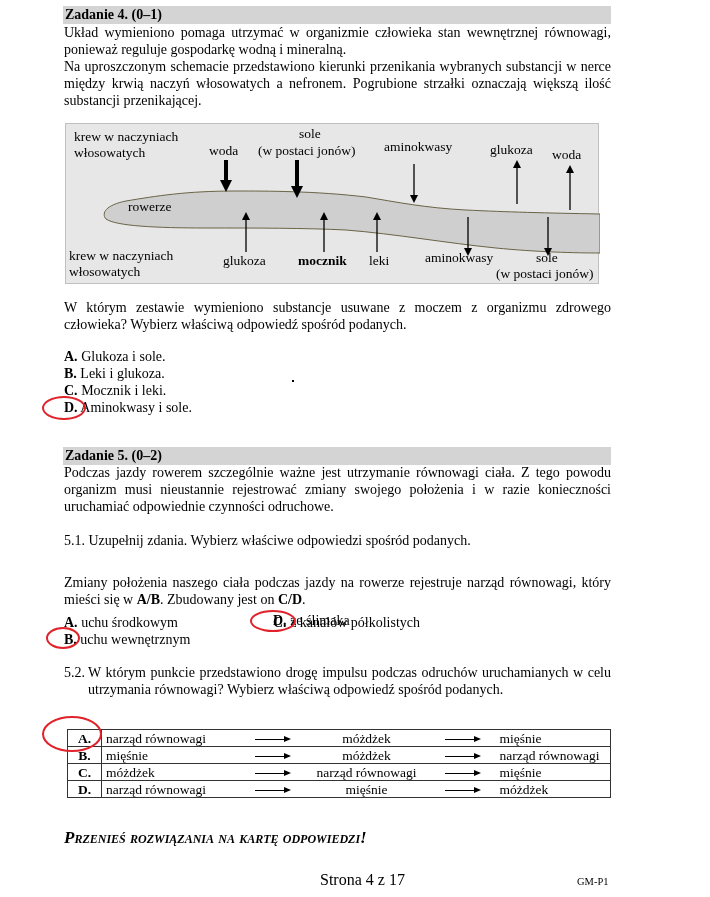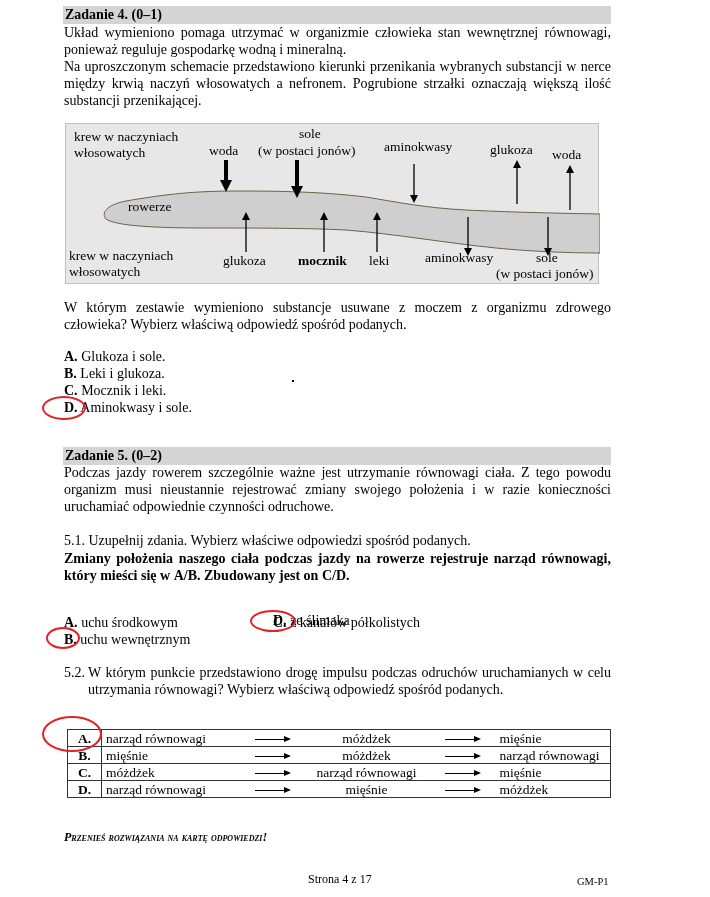--- a/index.html
+++ b/index.html
@@ -16,22 +16,22 @@
   table.path { position: absolute; left: 67px; top: 729px; width: 544px; border-collapse: collapse; font-size: 13.5px; }
   table.path td { border-top: 1px solid #333; border-bottom: 1px solid #333; height: 17px; line-height: 15px; padding: 0 4px; }
   table.path { border: 1px solid #333; }
   table.path td.letter { width: 34px; text-align: center; font-weight: bold; border-right: 1px solid #333; }
   table.path td.c1 { width: 140px; }
   table.path td.arr { width: 60px; text-align: center; }
   table.path td.c2 { width: 130px; text-align: center; }
   table.path td.c3 { text-align: left; padding-left: 8px; }
   .arrow-glyph { display: inline-block; position: relative; width: 34px; height: 1px; background: #000; vertical-align: middle; }
   .arrow-glyph::after { content: ""; position: absolute; right: -2px; top: -3px; border-left: 7px solid #000; border-top: 3.5px solid transparent; border-bottom: 3.5px solid transparent; }
-  .footer-note { position: absolute; left: 64px; top: 829px; font-style: italic; font-weight: bold; font-size: 12px; font-variant: small-caps; }
-  .page-num { position: absolute; left: 308px; top: 871px; font-size: 12px; }
+  .footer-note { position: absolute; left: 64px; top: 829px; font-style: italic; font-weight: bold; font-size: 17px; font-variant: small-caps; }
+  .page-num { position: absolute; left: 320px; top: 871px; font-size: 16px; }
   .code { position: absolute; left: 577px; top: 873px; font-weight: normal; font-size: 10.5px; }
 </style>
 </head>
 <body>
 
 <div class="task-header" style="top:6px;">Zadanie 4. (0–1)</div>
 <div class="para" style="top:24px;">Układ wymieniono pomaga utrzymać w organizmie człowieka stan wewnętrznej równowagi, ponieważ reguluje gospodarkę wodną i mineralną.</div>
 <div class="para" style="top:58px;">Na uproszczonym schemacie przedstawiono kierunki przenikania wybranych substancji w nerce między krwią naczyń włosowatych a nefronem. Pogrubione strzałki oznaczają większą ilość substancji przenikającej.</div>
 
 <div class="diagram">
@@ -97,21 +97,21 @@
   <span>Aminokwasy i sole.</span>
 </div>
 <div class="ring" style="left: 42px; top: 396px; width: 44px; height: 24px; border-color: rgb(224, 34, 42);"></div>
 <div class="abs" style="left:292px;top:380px;width:2px;height:2px;background:#000;"></div>
 
 <div class="task-header" style="top:447px;">Zadanie 5. (0–2)</div>
 <div class="para" style="top:464px;">Podczas jazdy rowerem szczególnie ważne jest utrzymanie równowagi ciała. Z tego powodu organizm musi nieustannie rejestrować zmiany swojego położenia i w razie konieczności uruchamiać odpowiednie czynności odruchowe.</div>
 
 <div class="abs bold" style="left:64px;top:532px;">5.1. Uzupełnij zdania. Wybierz właściwe odpowiedzi spośród podanych.</div>
 
-<div class="para" style="top:550px;font-weight:bold;">
+<div class="para" style="top:574px;">
   <span>Zmiany położenia naszego ciała podczas jazdy na rowerze rejestruje narząd równowagi, który mieści się w </span><b>A/B</b><span>. Zbudowany jest on </span><b>C/D</b><span>.</span>
 </div>
 
 <div class="abs" style="left:64px;top:614px;">
   <span class="opt-letter">A.</span>
   <span>uchu środkowym</span>
 </div>
 <div class="abs" style="left:64px;top:631px;">
   <span class="opt-letter">B.</span>
   <span>uchu wewnętrznym</span>

